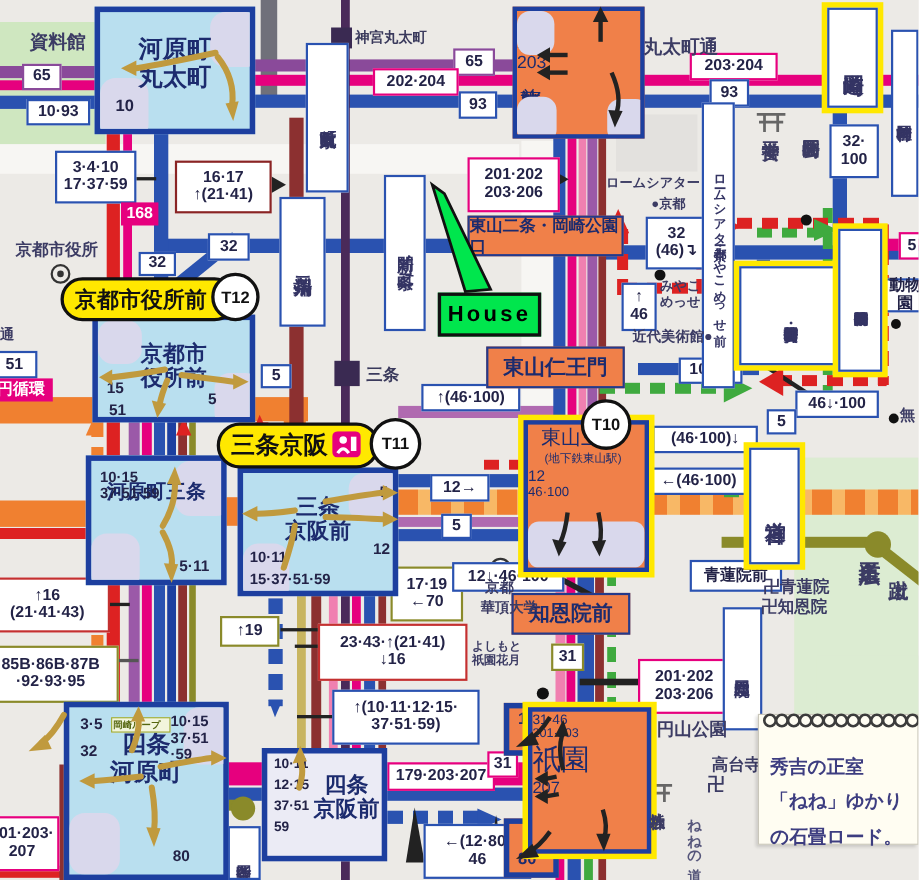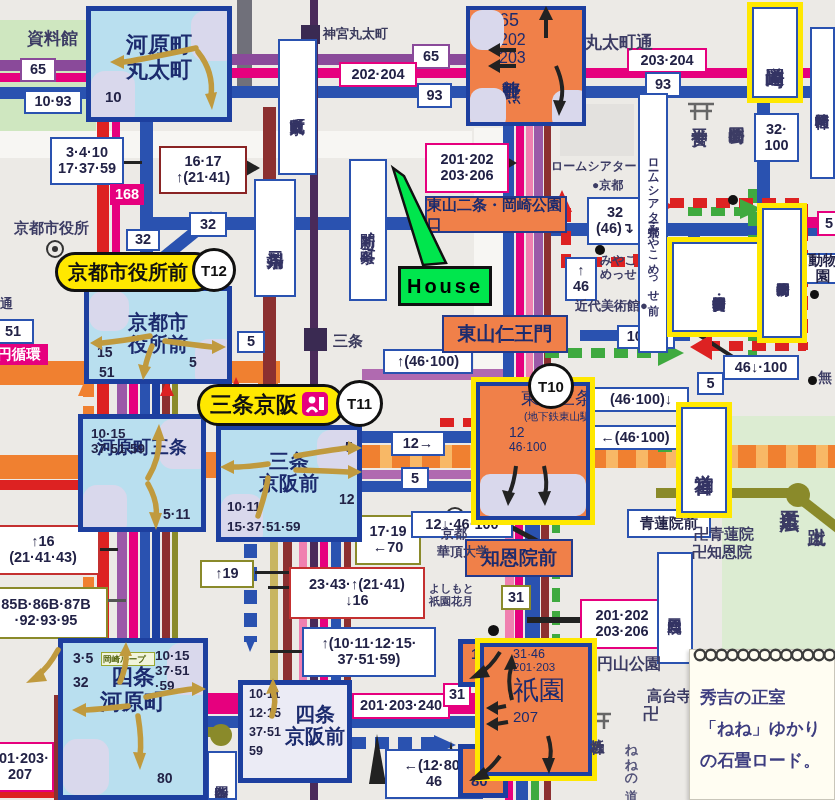--- a/index.html
+++ b/index.html
@@ -12,21 +12,21 @@
       line-height:1.08;text-align:center;white-space:pre-line;padding:1px 2px;color:#232347;
       display:flex;align-items:center;justify-content:center;}
   .vbox{z-index:3;background:#fff;border:2px solid #2a52b0;font-weight:bold;color:#343464;
         writing-mode:vertical-rl;text-orientation:upright;text-align:center;line-height:1.15;
         display:flex;align-items:center;justify-content:center;overflow:hidden;padding:2px 0;}
   .vbox.yellow{box-shadow:0 0 0 5px #ffe800;}
   .sbox{z-index:3;background:#b9dfef;border:5px solid #1d3f9f;overflow:hidden;}
   .sbox .nm{position:absolute;width:100%;text-align:center;font-weight:bold;color:#1c2b6e;white-space:pre-line;line-height:1.12;}
   .sbox .nb{position:absolute;font-weight:bold;color:#232347;white-space:pre-line;line-height:1.1;}
   .corner{position:absolute;background:#d9d8ec;z-index:0;}
-  .obox{z-index:3;background:#f08049;border:4px solid #1d3f9f;overflow:hidden;padding-left:29px;}
+  .obox{z-index:3;background:#f08049;border:4px solid #1d3f9f;overflow:hidden;}
   .obox.yellow{box-shadow:0 0 0 5px #ffe800;}
   .olabel{z-index:3;background:#f08049;border:2px solid #233a8c;color:#1c2b6e;font-weight:bold;
           display:flex;align-items:center;justify-content:center;}
   .pill{z-index:6;background:#ffe800;border:3px solid #111;border-radius:22px;color:#111;
         font-weight:bold;display:flex;align-items:center;padding:0 10px;}
   .badge{z-index:7;background:#fff;border:3px solid #111;border-radius:50%;color:#111;
          font-weight:bold;display:flex;align-items:center;justify-content:center;}
   .lm{z-index:3;font-weight:bold;color:#3c3c64;white-space:pre-line;line-height:1.15;}
   .lm.v{writing-mode:vertical-rl;text-orientation:upright;}
   .dot{border-radius:50%;z-index:2;}
@@ -154,21 +154,21 @@
         <circle cx="786.4" cy="655" r="5.2"></circle>
         <circle cx="797.2" cy="655" r="5.2"></circle>
         <circle cx="808" cy="655" r="5.2"></circle>
         <circle cx="818.8" cy="655" r="5.2"></circle>
         <circle cx="829.6" cy="655" r="5.2"></circle>
       </g>
   </svg>
 
   <div class="house-box" style="left:398px;top:266px;width:94px;height:40px">House</div>
 
-  <div class="note" style="left:689px;top:649px;width:146px;height:151px">
+  <div class="note" style="left:689px;top:649px;width:146px;height:119px">
     <div class="nl" style="margin-top:32px">秀吉の正室</div>
     <div class="nl">「ねね」ゆかり</div>
     <div class="nl">の石畳ロード。</div>
   </div>
 <div class="rect" style="left: 0px; top: 20px; width: 96px; height: 112px; background: rgb(207, 231, 192); z-index: 0;"></div>
     <div class="rect" style="left: 722px; top: 416px; width: 113px; height: 244px; background: rgb(220, 236, 210); z-index: 0;"></div>
     <div class="rect" style="left: 742px; top: 596px; width: 93px; height: 58px; background: rgb(220, 236, 210); z-index: 0;"></div>
     <div class="rect" style="left: 237px; top: 0px; width: 15px; height: 96px; background: rgb(112, 112, 122); z-index: 0;"></div>
     <div class="rect" style="left: 0px; top: 131px; width: 472px; height: 27px; background: rgb(247, 246, 243); z-index: 0;"></div>
     <div class="rect" style="left: 474px; top: 128px; width: 30px; height: 254px; background: rgb(247, 246, 243); z-index: 0;"></div>
@@ -324,21 +324,21 @@
     <div class="rl" style="left: 587px; top: 197px; width: 56px; height: 48px; border-color: rgb(42, 82, 176);">32
 (46)↴</div>
     <div class="rl" style="left: 355px; top: 515px; width: 66px; height: 50px; border-color: rgb(138, 138, 42);">17·19
 ←70</div>
     <div class="rl" style="left: 411px; top: 511px; width: 102px; height: 27px; border-color: rgb(42, 82, 176);">12↓·46·100</div>
     <div class="rl" style="left: 200px; top: 560px; width: 54px; height: 28px; border-color: rgb(138, 138, 42);">↑19</div>
     <div class="rl" style="left: 289px; top: 567px; width: 136px; height: 52px; border-color: rgb(196, 48, 48);">23·43·↑(21·41)
 ↓16</div>
     <div class="rl" style="left: 302px; top: 627px; width: 134px; height: 50px; border-color: rgb(42, 82, 176);">↑(10·11·12·15·
 37·51·59)</div>
-    <div class="rl" style="left: 352px; top: 693px; width: 98px; height: 26px; border-color: rgb(230, 0, 126);">201·203·240</div>
+    <div class="rl" style="left: 352px; top: 693px; width: 98px; height: 26px; border-color: rgb(230, 0, 126);">179·203·207</div>
     <div class="rl" style="left: 443px; top: 683px; width: 28px; height: 24px; border-color: rgb(230, 0, 126);">31</div>
     <div class="rl" style="left: 501px; top: 585px; width: 30px; height: 25px; border-color: rgb(138, 138, 42);">31</div>
     <div class="rl" style="left: 385px; top: 749px; width: 98px; height: 50px; border-color: rgb(42, 82, 176);">←(12·80)
 46</div>
     <div class="rl" style="left: -14px; top: 525px; width: 114px; height: 50px; border-color: rgb(196, 48, 48);">↑16
 (21·41·43)</div>
     <div class="rl" style="left: -16px; top: 587px; width: 124px; height: 52px; border-color: rgb(138, 138, 42);">85B·86B·87B
 ·92·93·95</div>
     <div class="rl" style="left: -14px; top: 742px; width: 68px; height: 50px; border-color: rgb(230, 0, 126);">201·203·
 207</div>

